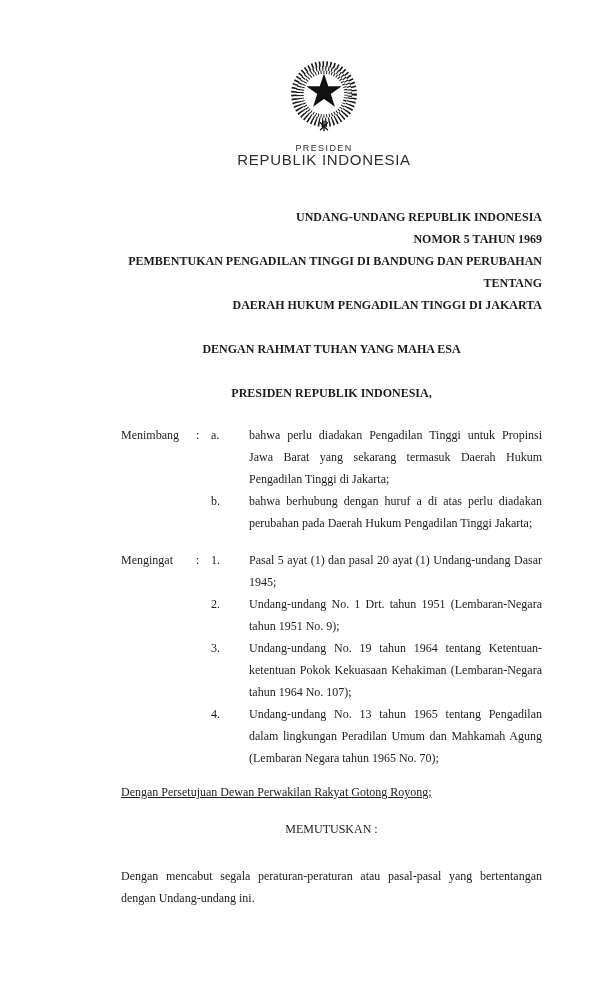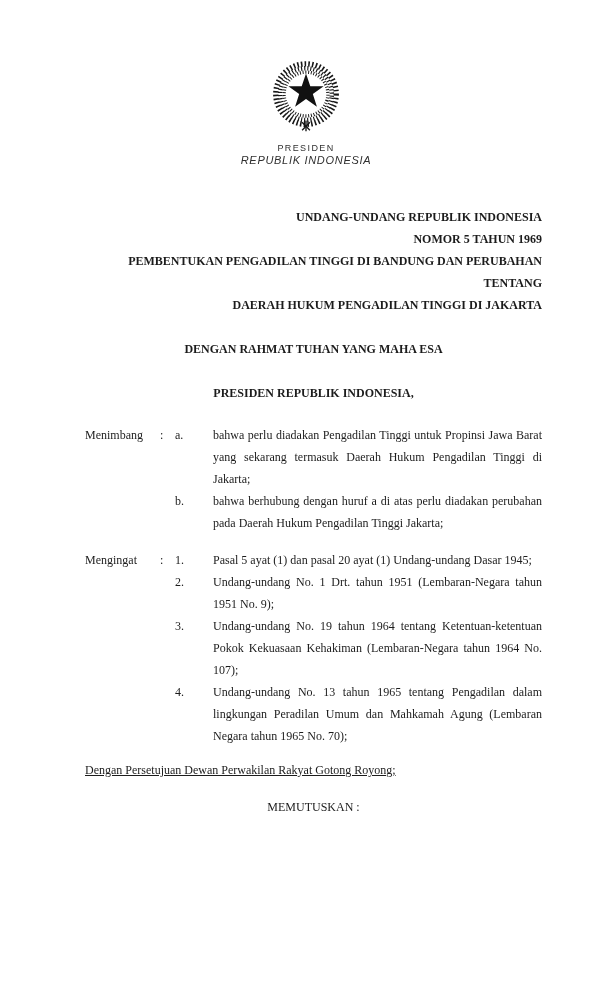--- a/index.html
+++ b/index.html
@@ -12,20 +12,21 @@
     width: 612px;
     height: 1008px;
     margin: 0 auto;
     background: #ffffff;
     color: #1c1c1c;
     font-family: "Liberation Serif", serif;
     font-size: 12px;
     line-height: 22px;
     overflow: hidden;
     box-sizing: border-box;
+    padding-left: 36px;
   }
   .content {
     margin-left: 85px;
     margin-right: 70px;
   }
   
   .letterhead {
     padding-top: 58px;
     text-align: center;
   }
@@ -36,25 +37,24 @@
   .agency-line-1 {
     margin-top: 7px;
     font-family: "Liberation Sans", sans-serif;
     font-size: 9px;
     line-height: 11px;
     letter-spacing: 1.4px;
     color: #2f2f2f;
   }
   .agency-line-2 {
     font-family: "Liberation Sans", sans-serif;
-    font-size: 11px;
+    font-size: 15px;
     line-height: 12px;
     letter-spacing: 0.7px;
     color: #2f2f2f;
-    font-style: italic;
   }
   
   .title-block {
     margin-top: 40px;
     text-align: right;
     font-weight: bold;
   }
   .invocation {
     margin-top: 22px;
     text-align: center;
@@ -167,16 +167,17 @@
       <div class="c-label"></div>
       <div class="c-colon"></div>
       <div class="c-marker">4.</div>
       <div class="c-text">Undang-undang No. 13 tahun 1965 tentang Pengadilan dalam lingkungan Peradilan Umum dan Mahkamah Agung (Lembaran Negara tahun 1965 No. 70);</div>
     </div>
 
     <div class="approval">Dengan Persetujuan Dewan Perwakilan Rakyat Gotong Royong;</div>
 
     <div class="decision-heading">MEMUTUSKAN :</div>
 
+    <div class="revocation">Dengan mencabut segala peraturan-peraturan atau pasal-pasal yang bertentangan dengan Undang-undang ini.</div>
 
 
   </div>
 </div>
 
 </body></html>

